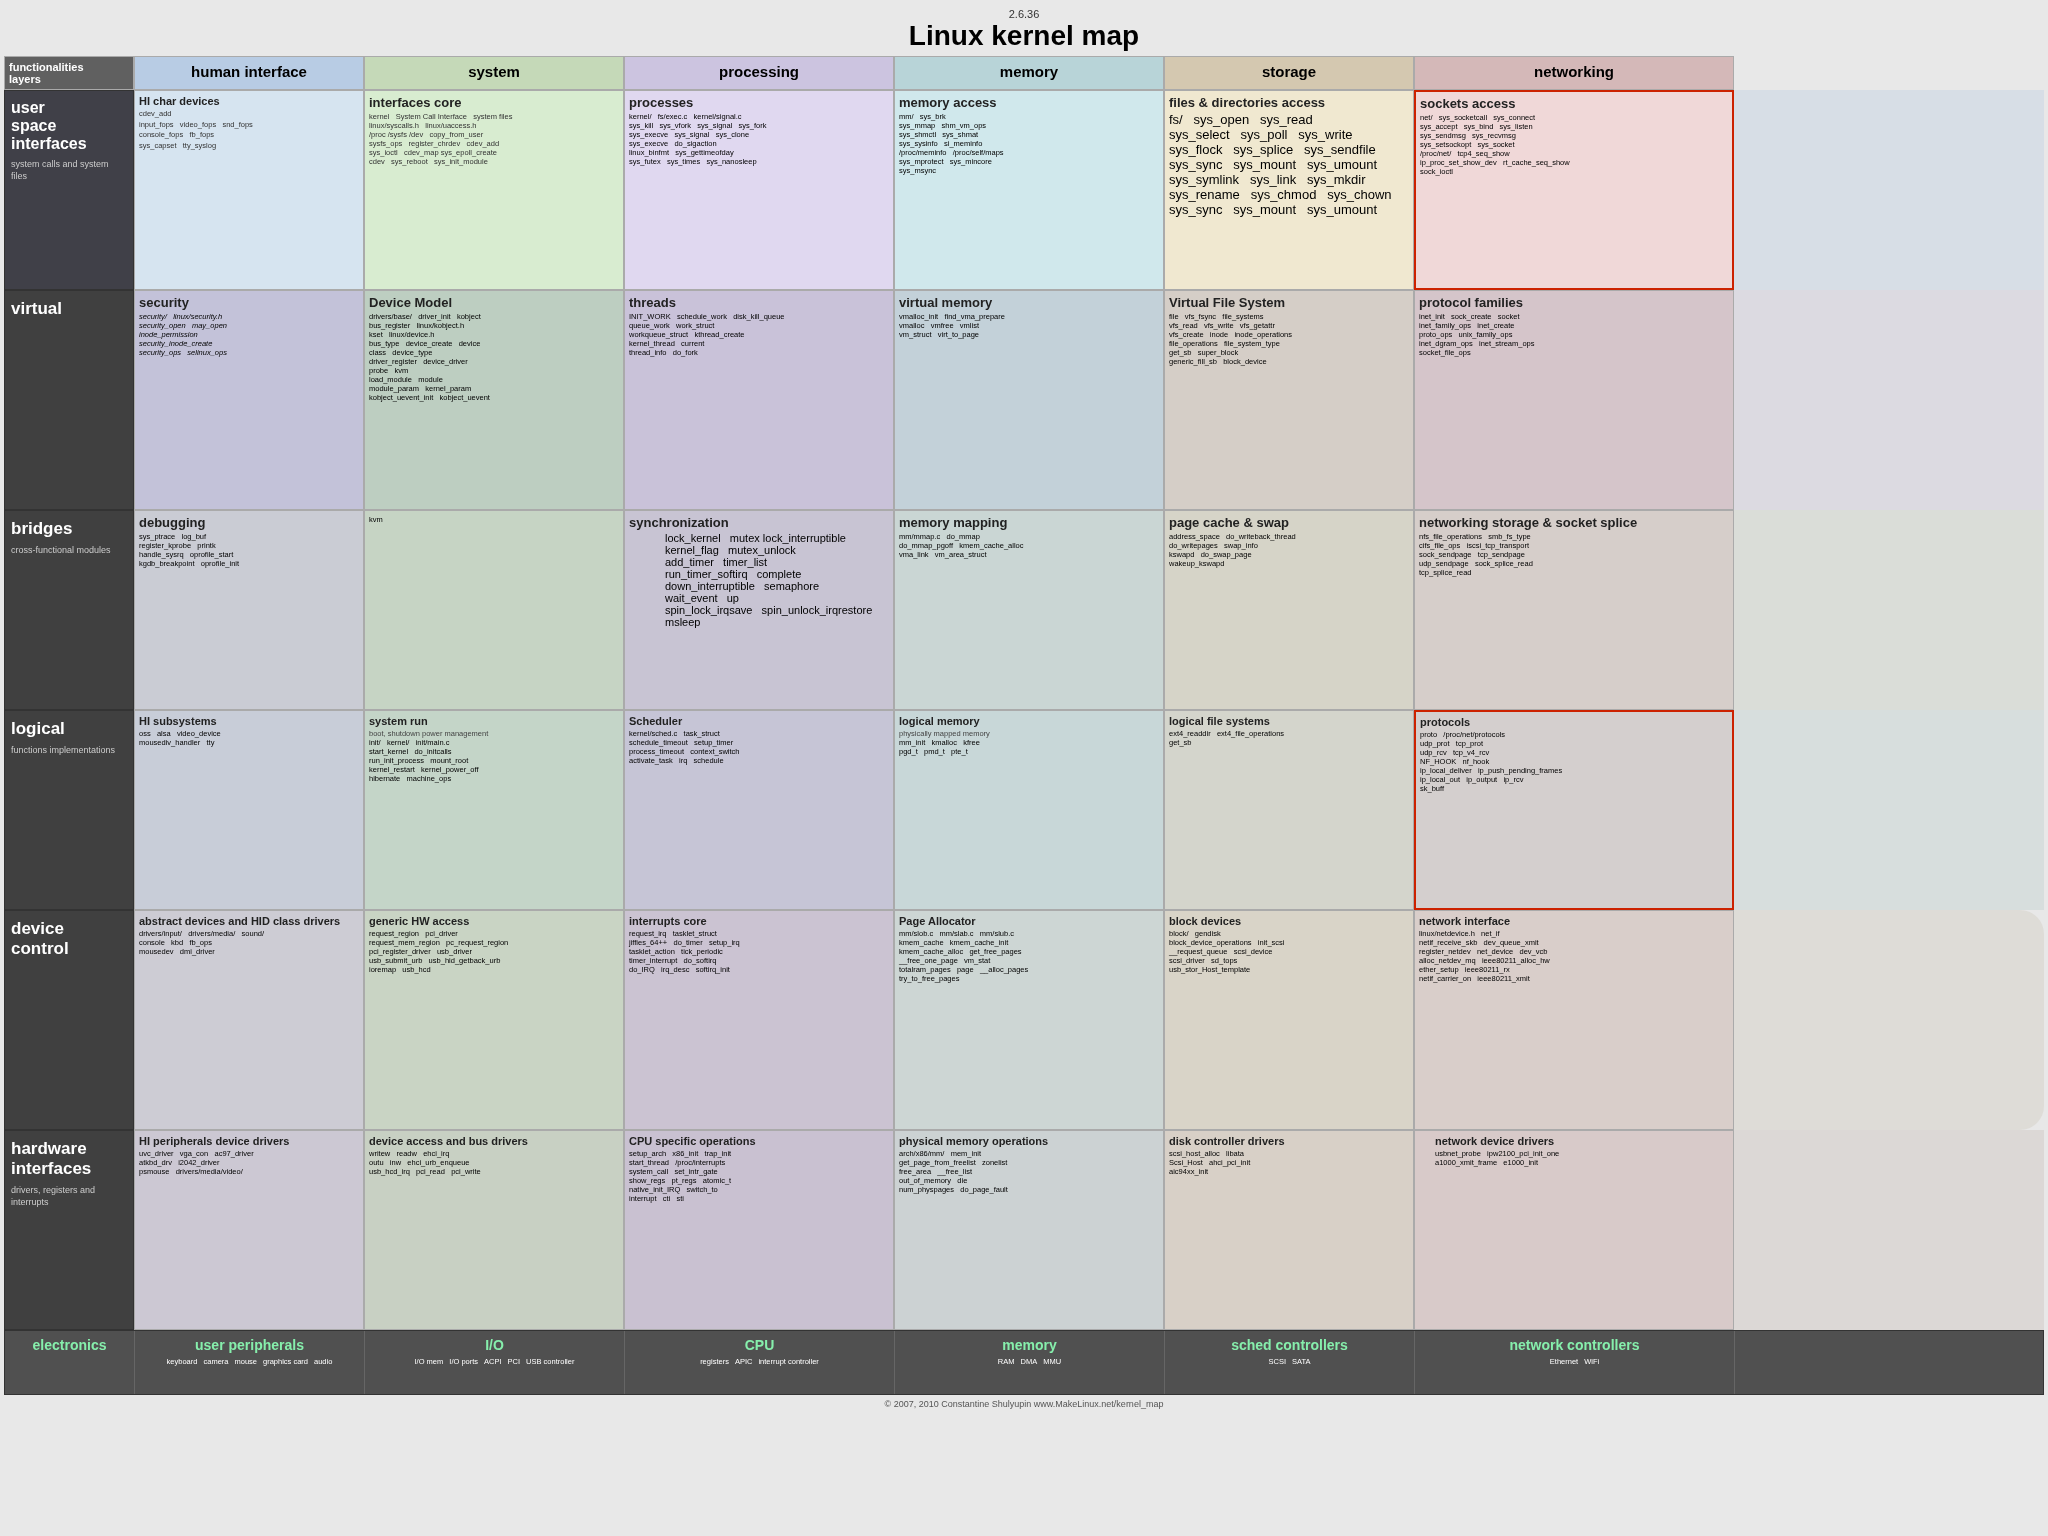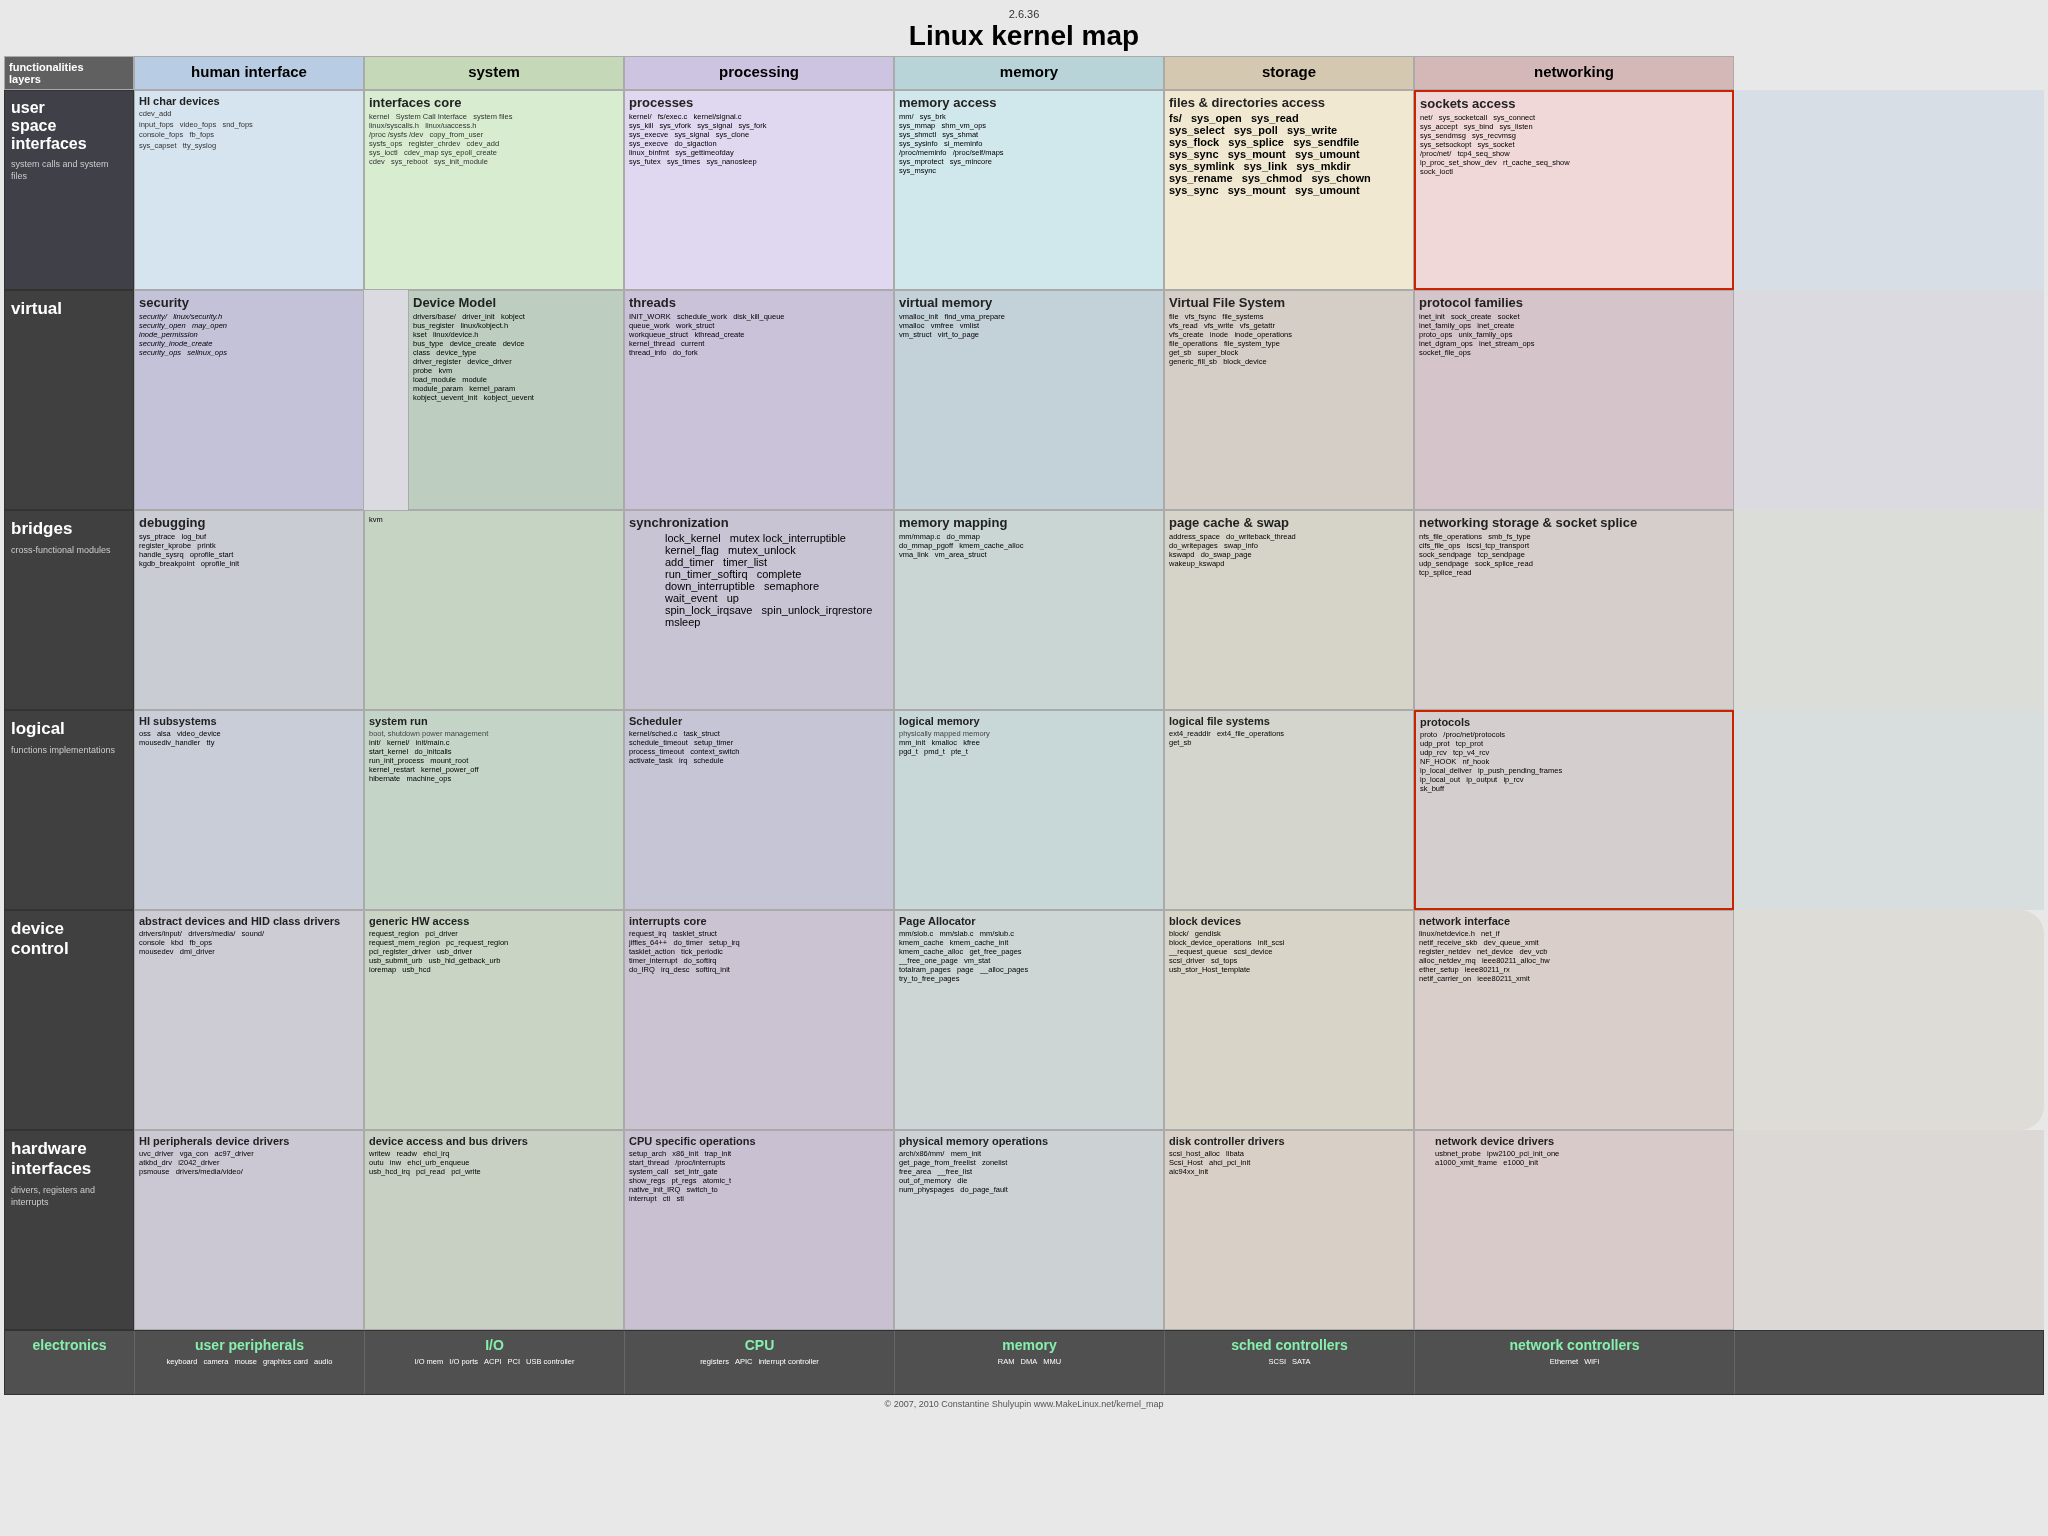--- a/index.html
+++ b/index.html
@@ -227,21 +227,21 @@
           <div>sys_mmap &nbsp; shm_vm_ops</div>
           <div>sys_shmctl &nbsp; sys_shmat</div>
           <div>sys_sysinfo &nbsp; si_meminfo</div>
           <div>/proc/meminfo &nbsp; /proc/self/maps</div>
           <div>sys_mprotect &nbsp; sys_mincore</div>
           <div>sys_msync</div>
         </div>
       </div>
       <div class="cell bg-orange-light" style="min-height:200px;">
         <span class="section-title medium">files &amp; directories access</span>
-        <div style="font-size:11px;font-weight:bold;">
+        <div style="font-size:13px;">
           <div>fs/ &nbsp; sys_open &nbsp; sys_read</div>
           <div>sys_select &nbsp; sys_poll &nbsp; sys_write</div>
           <div>sys_flock &nbsp; sys_splice &nbsp; sys_sendfile</div>
           <div>sys_sync &nbsp; sys_mount &nbsp; sys_umount</div>
           <div>sys_symlink &nbsp; sys_link &nbsp; sys_mkdir</div>
           <div>sys_rename &nbsp; sys_chmod &nbsp; sys_chown</div>
           <div>sys_sync &nbsp; sys_mount &nbsp; sys_umount</div>
         </div>
       </div>
       <div class="cell bg-red-light red-border-box" style="min-height:200px;">
@@ -265,21 +265,21 @@
       <div class="cell" style="background:rgba(140,140,200,0.3);min-height:220px;">
         <span class="section-title medium">security</span>
         <div style="font-size:7.5px;font-style:italic;">
           <div>security/ &nbsp; linux/security.h</div>
           <div>security_open &nbsp; may_open</div>
           <div>inode_permission</div>
           <div>security_inode_create</div>
           <div>security_ops &nbsp; selinux_ops</div>
         </div>
       </div>
-      <div class="cell" style="background:rgba(120,180,120,0.3);min-height:220px;margin-left:44px;">
+      <div class="cell" style="background:rgba(120,180,120,0.3);min-height:220px;">
         <span class="section-title medium">Device Model</span>
         <div style="font-size:7.5px;">
           <div>drivers/base/ &nbsp; driver_init &nbsp; kobject</div>
           <div>bus_register &nbsp; linux/kobject.h</div>
           <div>kset &nbsp; linux/device.h</div>
           <div>bus_type &nbsp; device_create &nbsp; device</div>
           <div>class &nbsp; device_type</div>
           <div>driver_register &nbsp; device_driver</div>
           <div>probe &nbsp; kvm</div>
           <div>load_module &nbsp; module</div>

